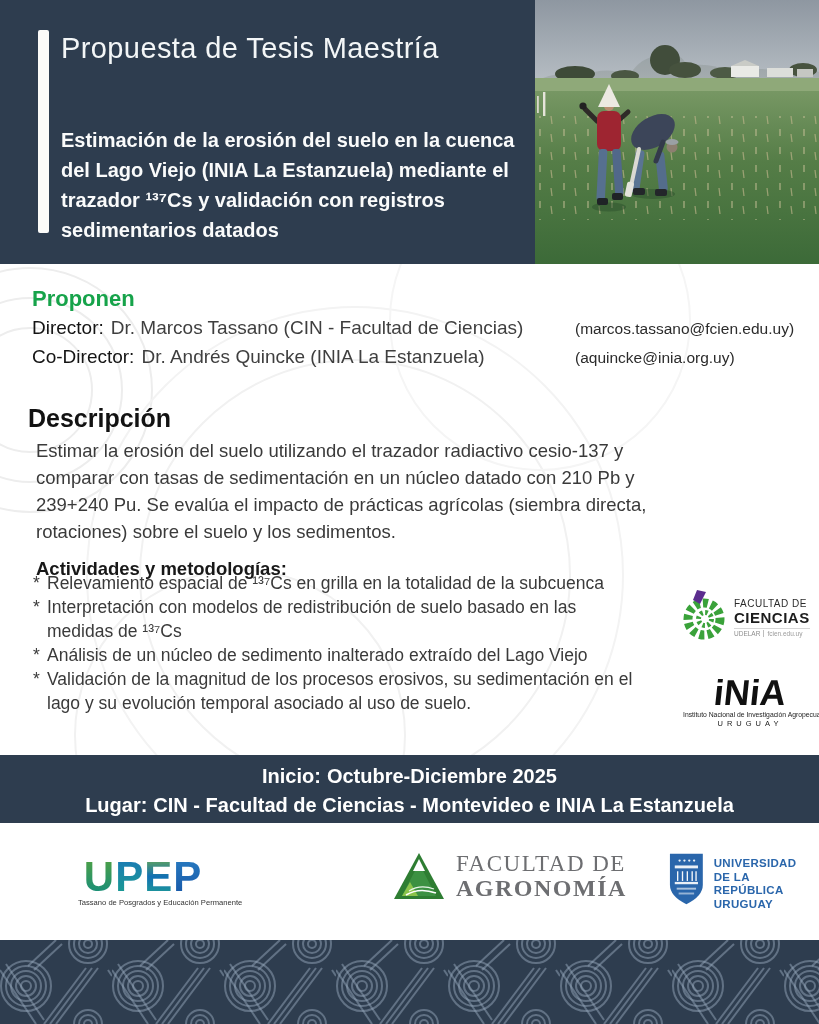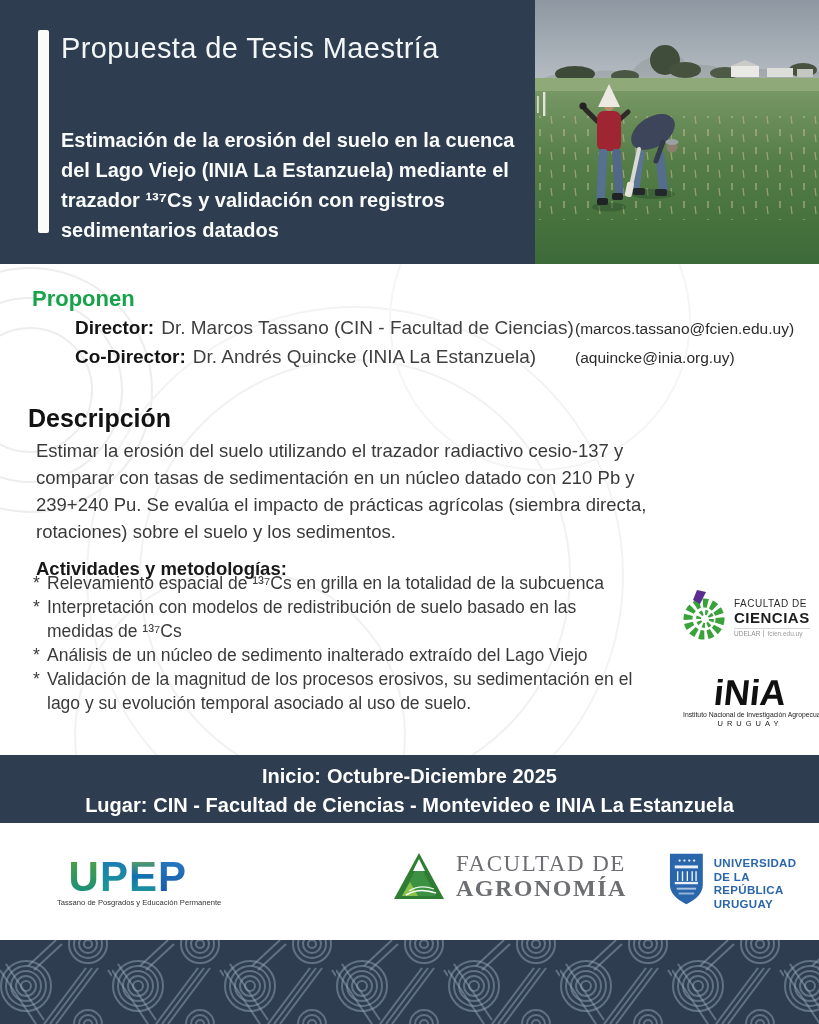--- a/index.html
+++ b/index.html
@@ -13,21 +13,21 @@
   
   .header{left:0; top:0; width:819px; height:264px; background:#2e3d4f; z-index:2;}
   .accent-bar{left:38px; top:30px; width:11px; height:203px; background:#fbfbf9; border-radius:2px;}
   .title{left:61px; top:32px; width:470px; font-size:29px; font-weight:400; letter-spacing:.4px; color:#f3f6f7;}
   .subtitle{left:61px; top:125px; width:478px; font-size:20px; font-weight:700; line-height:30px; color:#fafbfb;}
   .photo{left:535px; top:0; width:284px; height:264px;}
   
   .content{z-index:3;}
   .proponen-heading{left:32px; top:286px; font-size:22px; font-weight:800; color:#16a34a;}
   .person-row{left:32px; width:787px; height:26px; font-size:19px; color:#3f3f3f;}
-  .person-row .label{font-weight:700; color:#141414; margin-right:7px;margin-left:43px;}
+  .person-row .label{font-weight:400; color:#141414; margin-right:7px;}
   .person-row .email{position:absolute; left:543px; top:3px; font-size:15.5px; color:#2b2b2b;}
   .row-director{top:317px;}
   .row-codirector{top:346px;}
   
   .desc-heading{left:28px; top:404px; font-size:25px; font-weight:800; color:#121212;}
   .desc-body{left:36px; top:437px; width:648px; font-size:18.5px; line-height:27px; color:#3a3a3a;}
   
   .act-heading{left:36px; top:548px; font-size:18.5px; font-weight:800; color:#181818;margin-top:10px;}
   .act-list{left:33px; top:571px; width:612px; font-size:17.5px; line-height:24px; color:#3a3a3a;}
   .act-item{display:flex;}
@@ -45,21 +45,21 @@
   .inia-word{font-size:36px; font-weight:800; color:#101010; letter-spacing:0px; transform:skewX(-6deg); line-height:34px;}
   .inia-l1{font-size:6.8px; color:#222; margin-top:1px; white-space:nowrap;}
   .inia-l2{font-size:7.5px; color:#222; letter-spacing:4px; margin-top:1px;}
   
   .info-band{left:0; top:755px; width:819px; height:68px; background:#2e3d4f; color:#ffffff; text-align:center; z-index:2;}
   .info-line{font-size:20px; font-weight:800; line-height:29px;}
   .info-line:first-child{margin-top:7px;}
   .info-line .lbl{margin-right:6px;}
   
   .logos-band{left:0; top:823px; width:819px; height:117px; background:#ffffff; z-index:3;}
-  .logo-upep{position:absolute; left:57px; top:35px; width:130px; text-align:right;}
+  .logo-upep{position:absolute; left:78px; top:35px; width:130px; text-align:center;}
   .upep-word{font-size:42px; font-weight:800; line-height:38px; letter-spacing:1px;}
   .upep-word span{background-clip:text; -webkit-background-clip:text; color:transparent;}
   .upep-u{background-image:linear-gradient(180deg,#57a33c,#0e8b84);}
   .upep-p1{background-image:linear-gradient(180deg,#1b75bb,#19a08b);}
   .upep-e{background-image:linear-gradient(180deg,#7db53c,#1170b4,#23a68e);}
   .upep-p2{background-image:linear-gradient(180deg,#2a7fc3,#1553a5);}
   .upep-tag{font-size:7.6px; color:#333; margin-top:2px; white-space:nowrap;}
   .logo-eduperm{position:absolute; left:238px; top:33px; width:110px; text-align:center;}
   .eduperm-l1{font-size:8.6px; letter-spacing:.8px; color:#1c5a74; margin-top:2px; white-space:nowrap;}
   .eduperm-l2{font-size:6.6px; color:#7a7a7a; margin-top:1px;}

